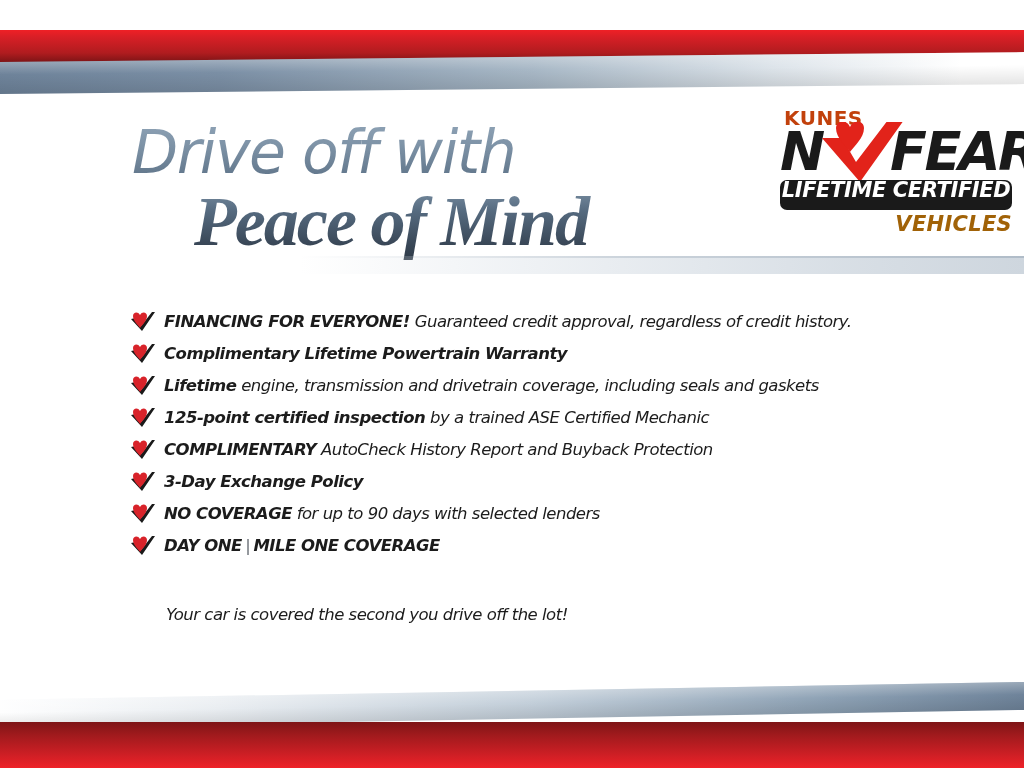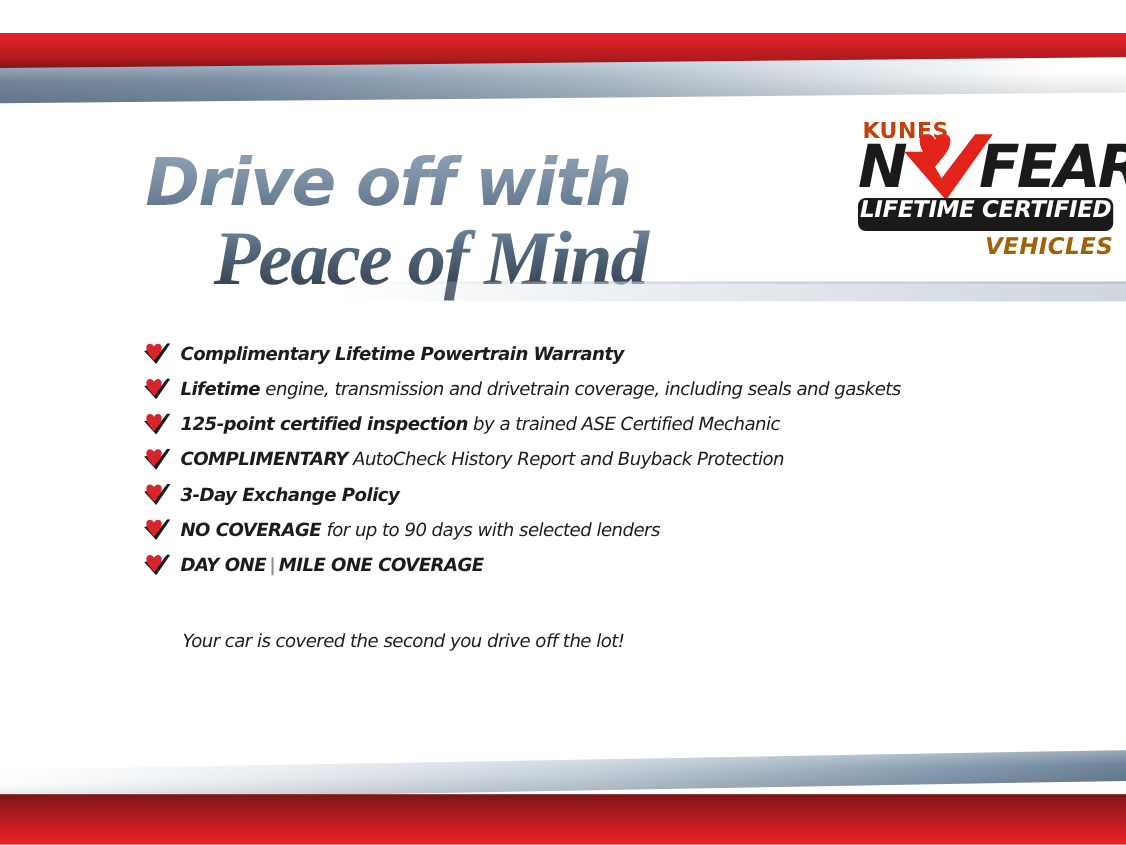--- a/index.html
+++ b/index.html
@@ -76,31 +76,30 @@
 
   
   .headline {
     position: absolute;
     left: 132px; top: 122px;
     width: 640px;
   }
   .headline .line1 {
     font-family: "DejaVu Sans", sans-serif;
     font-style: italic;
-    font-weight: 700;
+    font-weight: 400;
     font-size: 60px;
     letter-spacing: -1.5px;
     line-height: 60px;
     background: linear-gradient(to bottom, #8fa3b6 0%, #7d92a6 40%, #5d7287 100%);
     -webkit-background-clip: text;
     background-clip: text;
     color: transparent;
     -webkit-text-fill-color: transparent;
     white-space: nowrap;
-    margin-top: 14px;
   }
   .headline .line2 {
     font-family: Liberation Serif, serif;
     font-style: italic;
     font-weight: bold;
     font-size: 70px;
     letter-spacing: -2px;
     line-height: 76px;
     margin-top: 2px;
     margin-left: 62px;
@@ -284,20 +283,29 @@
       <div class="logo-fear">FEAR</div>
     </div>
     <div class="logo-bar">
       <span class="logo-bar-text">LIFETIME CERTIFIED</span>
     </div>
     <div class="logo-vehicles">VEHICLES</div>
   </div>
 
   <div class="bullets">
 
+    <div class="bullet-row">
+      <span class="bullet-icon">
+        <svg viewBox="0 0 25 20" width="25" height="20" xmlns="http://www.w3.org/2000/svg">
+          <path d="M1 7 L6 6 L11 14 L22 0 L25 0 L12 19 Z" fill="#1a1a1a"></path>
+          <path d="M3 4 C3 0 8 -1 10 3 C12 -1 17 0 17 4 C17 9 12 13 10 16 C8 13 3 9 3 4 Z" fill="#d8232a"></path>
+        </svg>
+      </span>
+      <span class="bullet-text"><b>FINANCING FOR EVERYONE!</b><span> Guaranteed credit approval, regardless of credit history.</span></span>
+    </div>
 
     <div class="bullet-row">
       <span class="bullet-icon">
         <svg viewBox="0 0 25 20" width="25" height="20" xmlns="http://www.w3.org/2000/svg">
           <path d="M1 7 L6 6 L11 14 L22 0 L25 0 L12 19 Z" fill="#1a1a1a"></path>
           <path d="M3 4 C3 0 8 -1 10 3 C12 -1 17 0 17 4 C17 9 12 13 10 16 C8 13 3 9 3 4 Z" fill="#d8232a"></path>
         </svg>
       </span>
       <span class="bullet-text"><b>Complimentary Lifetime Powertrain Warranty</b><span></span></span>
     </div>

